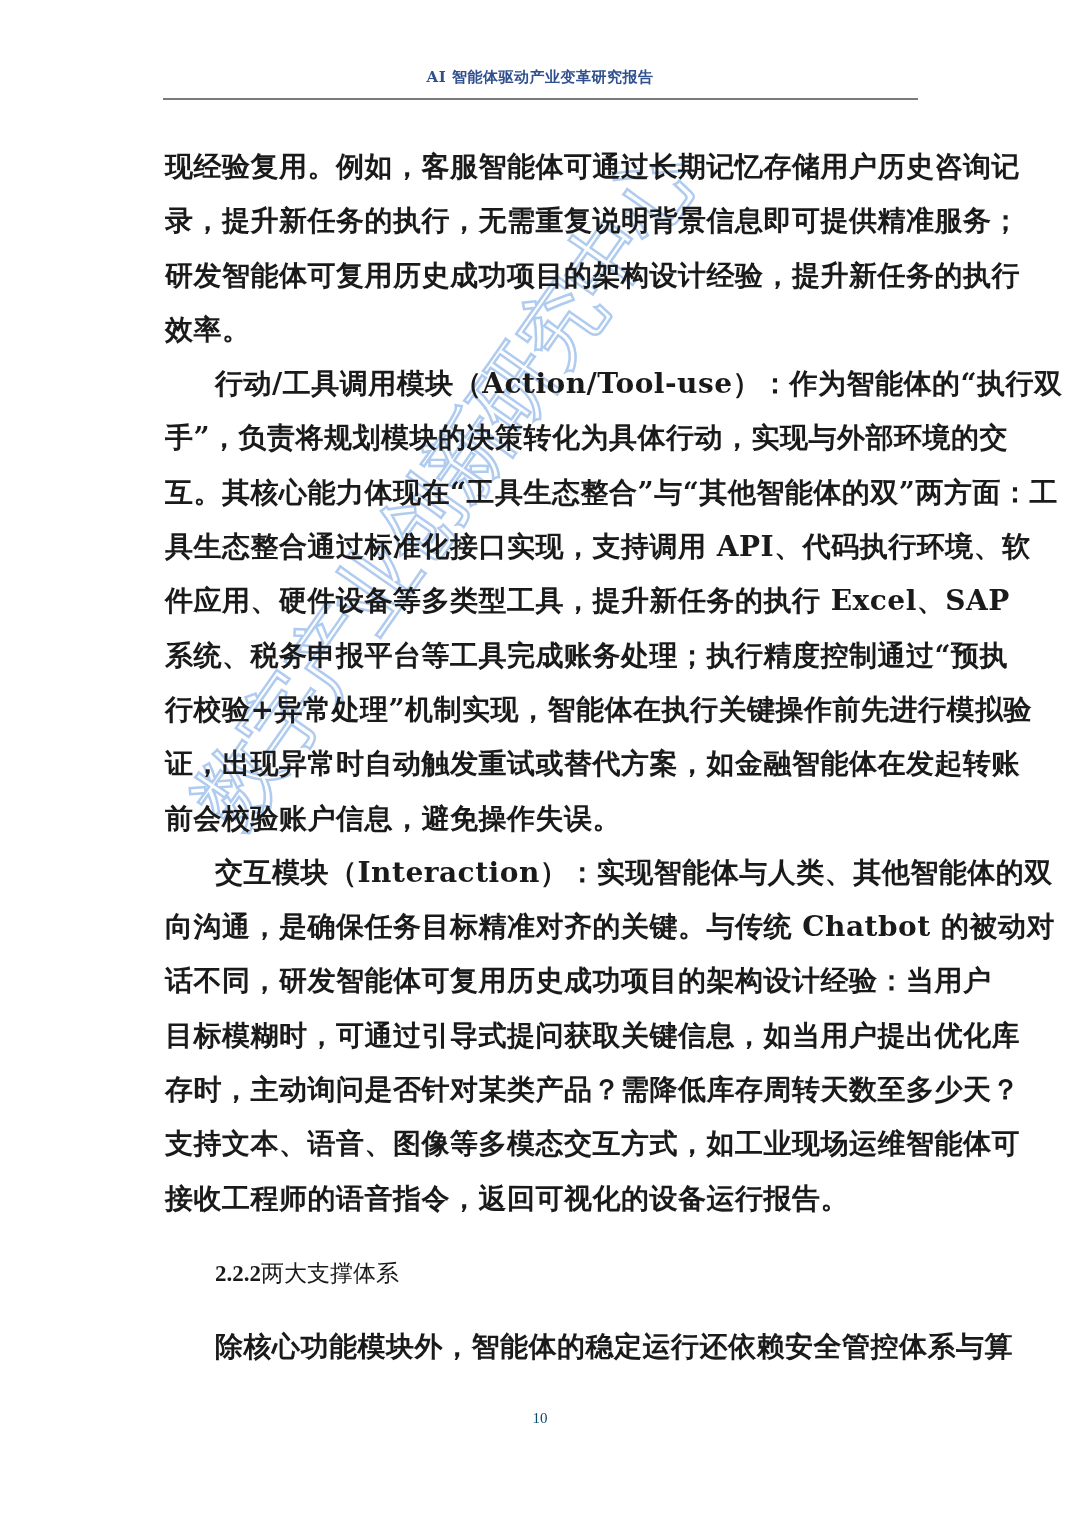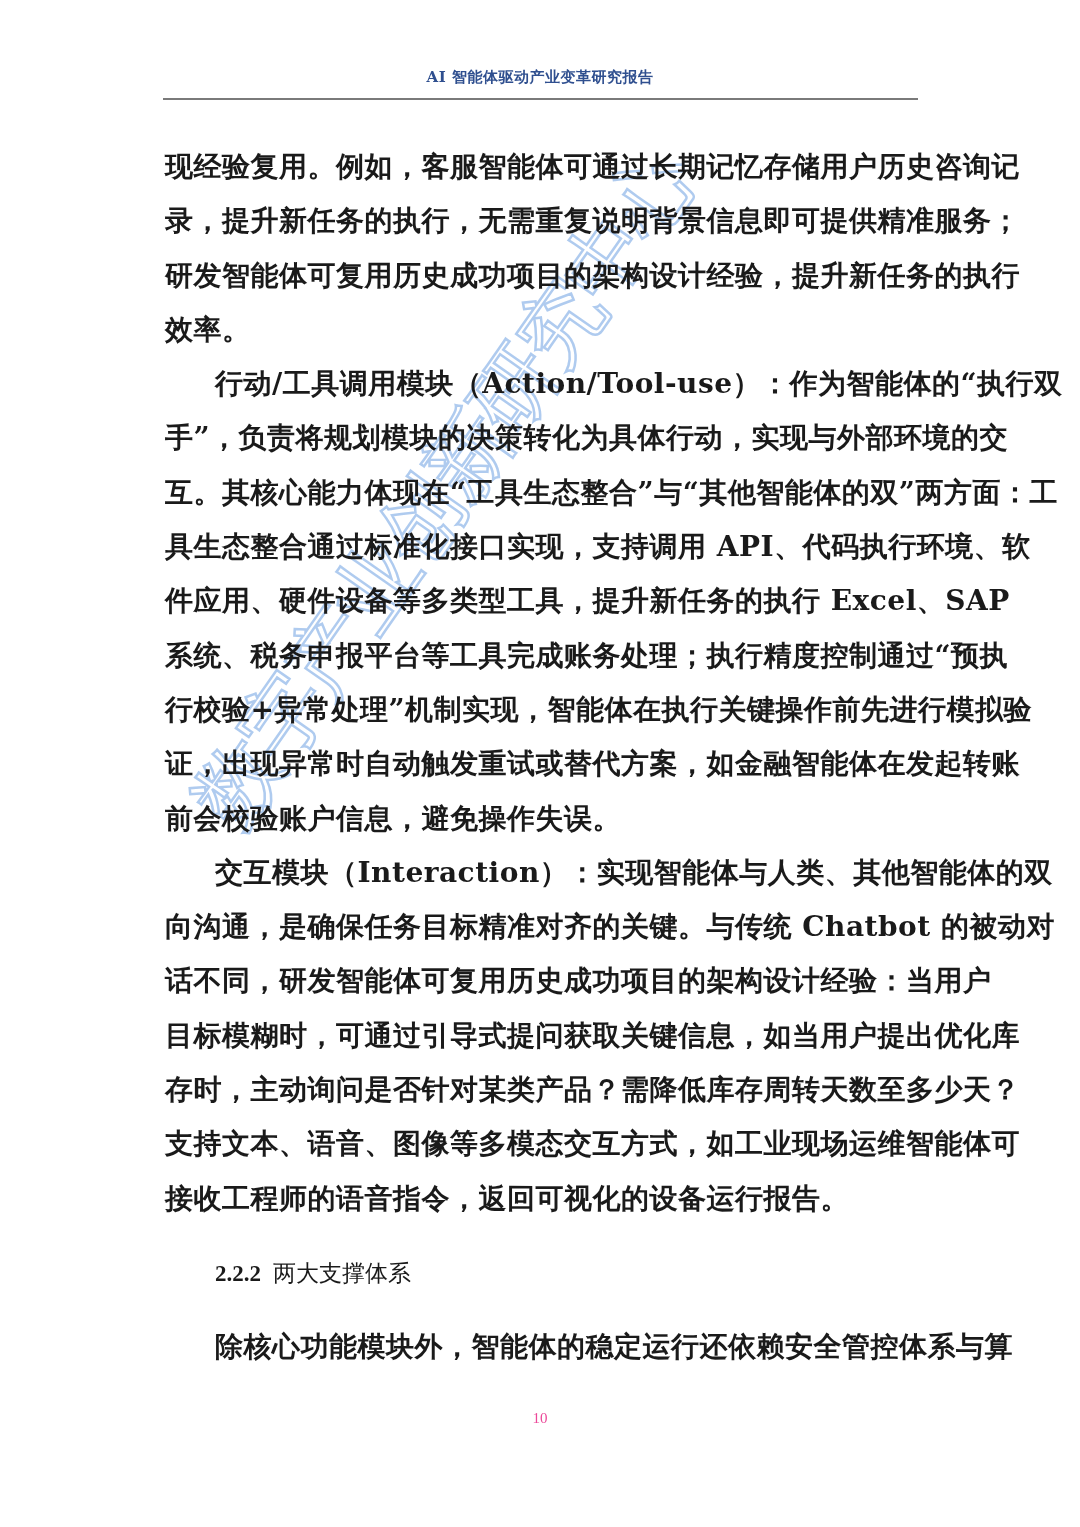--- a/index.html
+++ b/index.html
@@ -7,23 +7,23 @@
          font-family:"DejaVu Serif","Liberation Serif",serif; color:#1a1a1a; }
   .header-title { position:absolute; top:68px; left:0; width:1080px; text-align:center;
          font-family:"DejaVu Serif","Liberation Serif",serif; font-weight:bold; font-size:15px; color:#2f4f8f; letter-spacing:0.5px; }
   .header-rule { position:absolute; top:98px; left:163px; width:755px; height:2px; background:#7a7a7a; }
   .content { position:absolute; top:140px; left:165px; width:752px; }
   .line { height:54.3px; line-height:54.3px; font-size:28px; white-space:nowrap;
           text-align:justify; text-align-last:justify; letter-spacing:0.5px;font-weight:bold; }
   .line.last { text-align-last:left; }
   .indent { padding-left:50px; }
   .heading { height:54.3px; line-height:54.3px; font-size:23px; margin-top:20px; margin-bottom:20px; padding-left:50px; }
-  .heading .num { font-weight:bold; font-family:"Liberation Serif",serif; margin-right:12px; }
+  .heading .num { font-weight:bold; font-family:"Liberation Serif",serif; }
   .page-number { position:absolute; top:1410px; left:0; width:1080px; text-align:center; font-size:15px;
-         font-family:"Liberation Serif",serif; color:#ec4899; }
+         font-family:"Liberation Serif",serif; color:#0c4a6e; }
   .watermark { position:absolute; left:215px; top:760px; transform:rotate(-55deg); transform-origin:left center;
          font-size:84px; font-family:"DejaVu Sans",sans-serif; color:transparent;
          -webkit-text-stroke:2.5px rgba(110,160,225,0.55); white-space:nowrap; letter-spacing:-4px; pointer-events:none; }
 </style>
 </head>
 <body>
 
 <div class="header-title">AI 智能体驱动产业变革研究报告</div>
 <div class="header-rule"></div>
 

